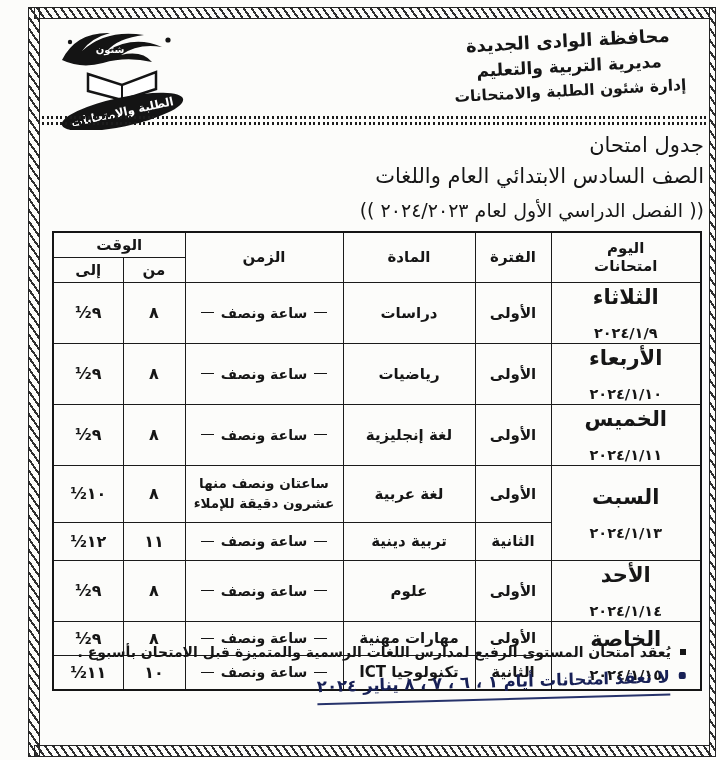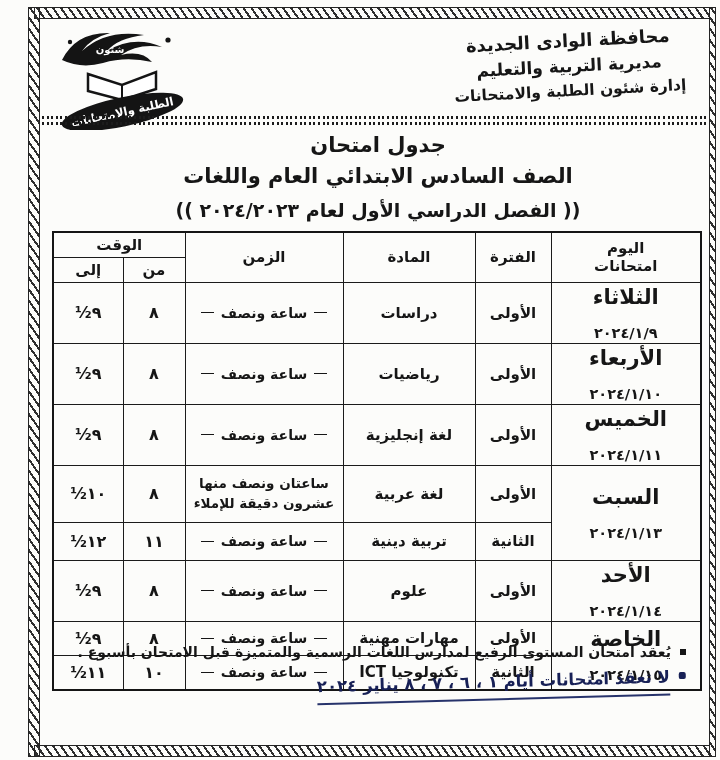--- a/index.html
+++ b/index.html
@@ -23,21 +23,21 @@
 
   
   .logo{position:absolute;top:24px;left:46px;width:152px;height:106px}
   .logo svg{width:100%;height:100%}
 
   
   .sep{position:absolute;top:116px;left:42px;right:12px}
   .sep-row{height:3.2px;background:repeating-linear-gradient(90deg,#1c1c1c 0 2px,transparent 2px 4.6px);margin-bottom:2.6px}
 
   
-  .titles{position:absolute;top:133px;left:52px;right:16px;text-align:center;font-weight:bold}
+  .titles{position:absolute;top:133px;left:52px;right:16px;text-align:right;font-weight:normal}
   .t1{font-size:21px;letter-spacing:1px}
   .t2{font-size:21px;margin-top:7px}
   .t3{font-size:19px;margin-top:11px}
 
   
   table.sched{position:absolute;top:231px;right:18px;width:648px;border-collapse:collapse;border:2.4px solid #151515;table-layout:fixed}
   .sched th,.sched td{border:1.6px solid #1b1b1b;text-align:center;vertical-align:middle;font-weight:bold;padding:2px 3px}
   .sched thead th{font-size:15px}
   .preline{white-space:pre-line}
   .daycell .dayname{font-size:21px}

